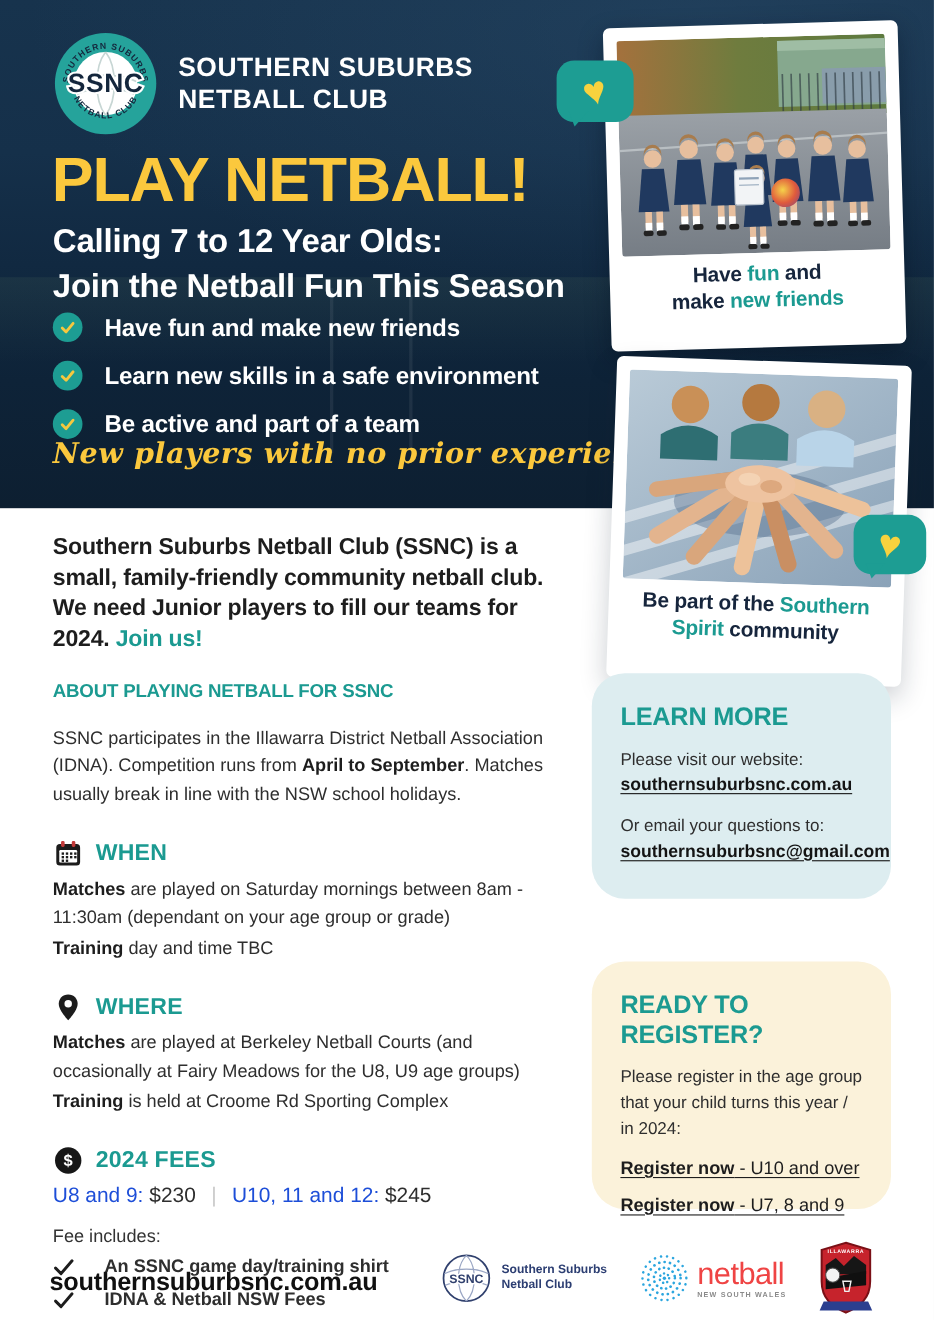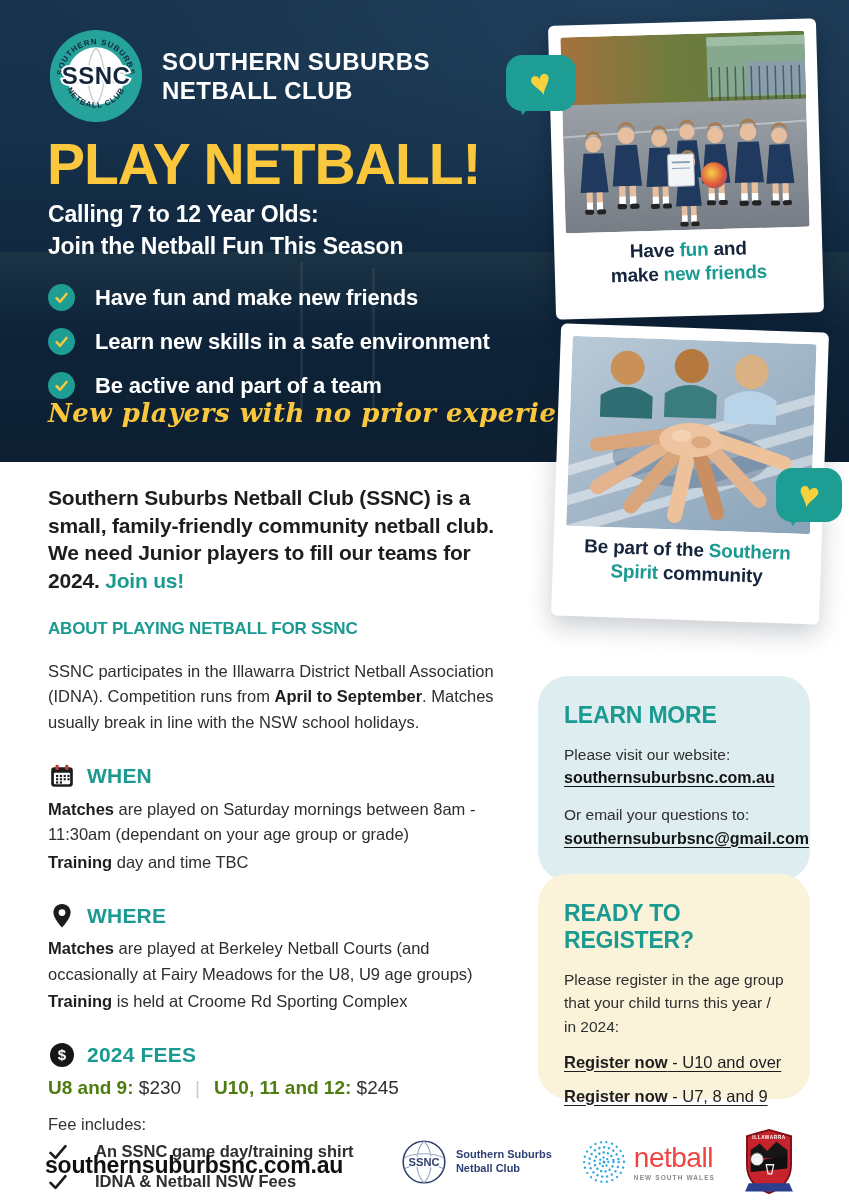--- a/index.html
+++ b/index.html
@@ -18,21 +18,21 @@
   .hero-post { position:absolute; width:3px; background:rgba(255,255,255,.07); }
   .post1 { left:300px; top:262px; height:150px; }
   .post2 { left:372px; top:268px; height:140px; }
 
   .brand-row { position:absolute; top:28px; left:48px; display:flex; align-items:center; gap:18px; }
   .club-logo { width:96px; height:96px; }
   .club-name { color:#ffffff; font-weight:800; font-size:24px; line-height:1.22; letter-spacing:.5px; }
 
   .hero-title { position:absolute; left:47px; top:131px; font-size:57px; font-weight:800;
     letter-spacing:-1px; color:#fbc83d; }
-  .hero-sub { position:absolute; left:48px; top:199px; color:#ffffff; font-size:23px; font-weight:800;
+  .hero-sub { position:absolute; left:48px; top:199px; color:#ffffff; font-size:30px; font-weight:800;
     line-height:1.38; letter-spacing:-.2px; }
   .hero-bullets { position:absolute; left:48px; top:284px; list-style:none; }
   .hero-bullets li { display:flex; align-items:center; gap:20px; margin-bottom:17px; }
   .check-circle { width:27px; height:27px; border-radius:50%; background:#1d9d93; flex:0 0 27px;
     display:flex; align-items:center; justify-content:center; }
   .hero-bullets .b-text { color:#ffffff; font-size:22px; font-weight:700; letter-spacing:-.2px; }
   .hero-tagline { position:absolute; left:48px; top:398px; color:#fbc83d; font-size:26px;
     font-style:italic; font-weight:700; font-family:"DejaVu Serif", serif; letter-spacing:.5px; }
 
   
@@ -65,31 +65,31 @@
   b, .bold { font-weight:700; color:#1d1d1d; }
 
   .info-section { margin-top:27px; }
   .sec-head { display:flex; align-items:center; gap:12px; }
   .sec-head h4 { font-size:21px; font-weight:800; color:#1b9a91; letter-spacing:.2px; }
   .sec-icon { width:27px; height:27px; display:flex; align-items:center; justify-content:center; }
   .sec-body { margin-top:7px; font-size:16.5px; line-height:1.55; color:#2e2e2e; width:455px; }
   .sec-body p { margin-bottom:2px; }
 
   .fees-line { margin-top:8px; font-size:19px; display:flex; align-items:center; gap:14px; color:#2e2e2e; }
-  .fees-line .lbl { font-weight:700; color:#4d7c0f; }
+  .fees-line .lbl { font-weight:400; color:#1d4ed8; }
   .fees-divider { color:#c9c9c9; font-weight:400; }
   .fee-includes { margin-top:16px; font-size:16.5px; color:#333; }
   .fee-list { list-style:none; margin-top:8px; }
   .fee-list li { display:flex; align-items:center; gap:27px; margin-bottom:10px;
     font-size:16.5px; color:#2e2e2e;font-weight:bold; }
   .fee-check { flex:0 0 20px; width:20px; height:20px; }
 
   
   .card { position:absolute; left:538px; width:272px; border-radius:30px; padding:26px 26px; }
-  .card-learn { top:676px; height:205px; background:#ddedf0; }
+  .card-learn { top:612px; height:205px; background:#ddedf0; }
   .card-register { top:874px; height:225px; background:#fbf2da; }
   .card h3 { font-size:23px; font-weight:800; color:#1b9a91; letter-spacing:-.2px; margin-bottom:14px; }
   .card p { font-size:15.5px; color:#2e2e2e; line-height:1.5; }
   .card .linkline { display:inline-block; margin-top:3px; font-size:16px; font-weight:800; color:#141414;
     text-decoration:underline; text-underline-offset:3px; }
   .card .gap { height:16px; }
   .reg-link { display:block; margin-top:15px; font-size:16.5px; color:#1d1d1d;
     text-decoration:underline; text-underline-offset:3px; }
   .reg-link .bold { font-weight:800; }
 

